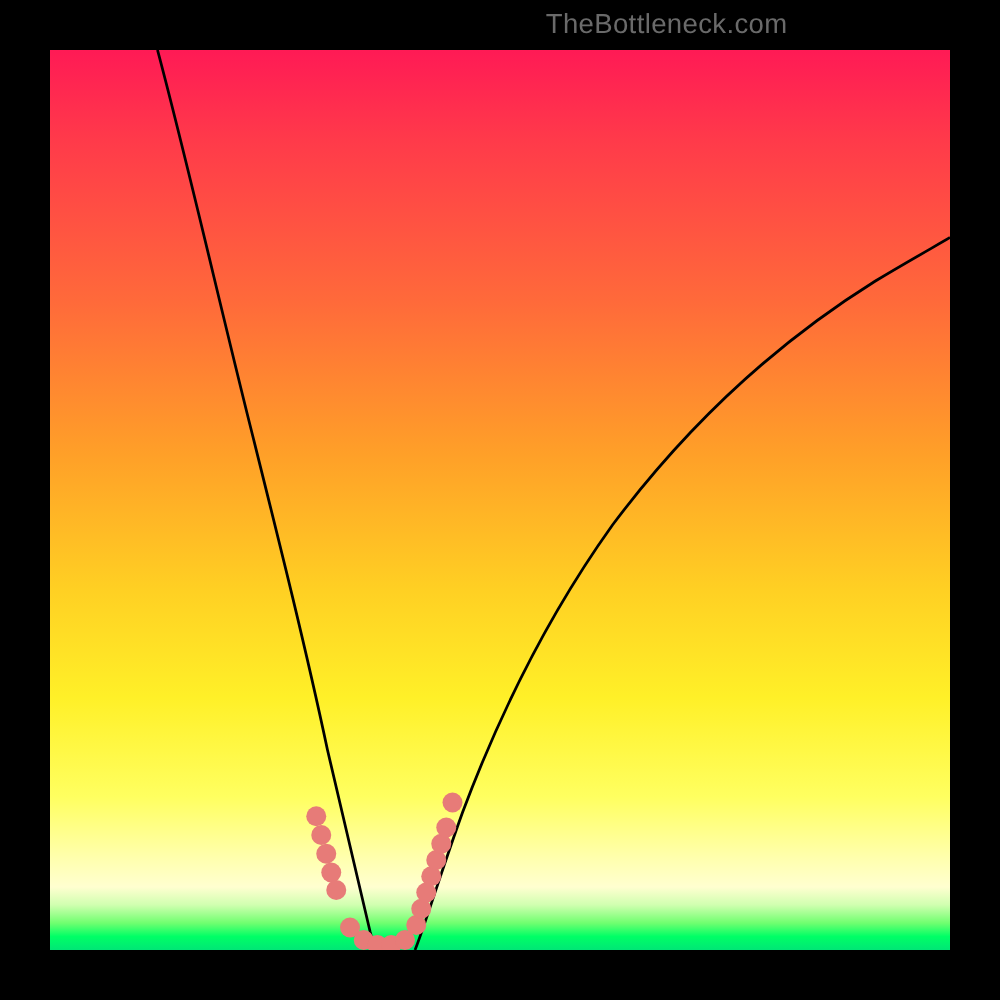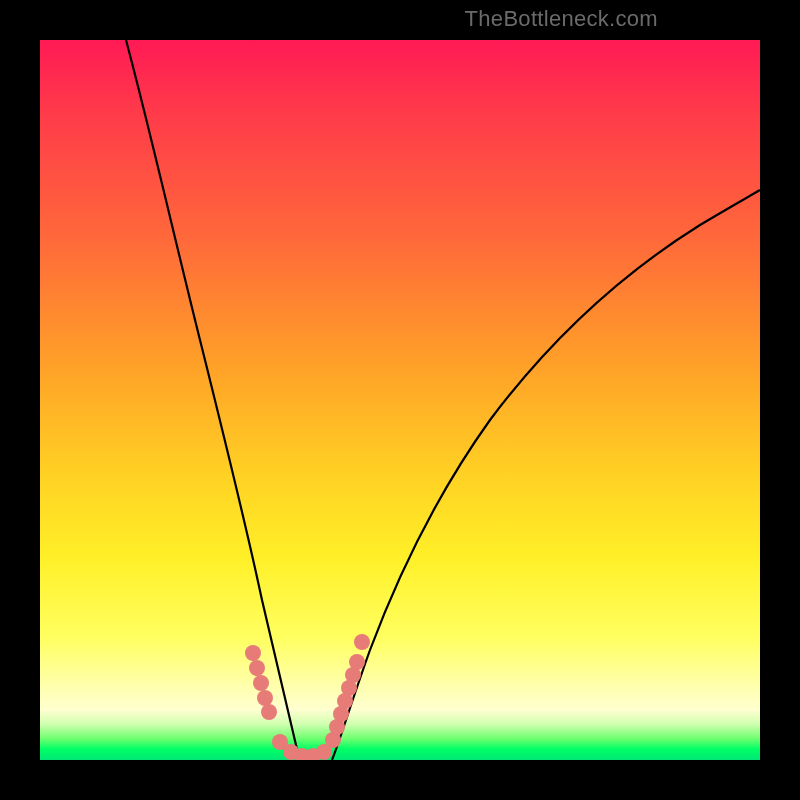--- a/index.html
+++ b/index.html
@@ -11,21 +11,20 @@
     overflow: hidden;
     font-family: Arial, Helvetica, sans-serif;
   }
   .frame {
     position: absolute;
     left: 0;
     top: 0;
     width: 640px;
     height: 800px;
     background: #000;
-    padding-left: 28px;
   }
   .plot-area {
     position: absolute;
     left: 40px;
     top: 40px;
     width: 720px;
     height: 720px;
     
     background:
       linear-gradient(to bottom,

